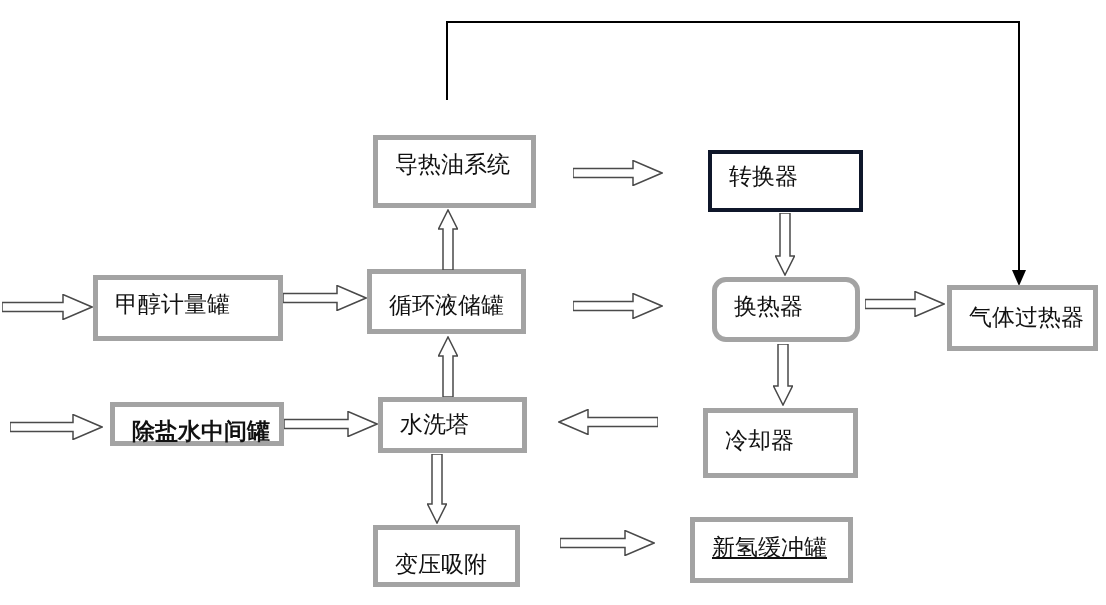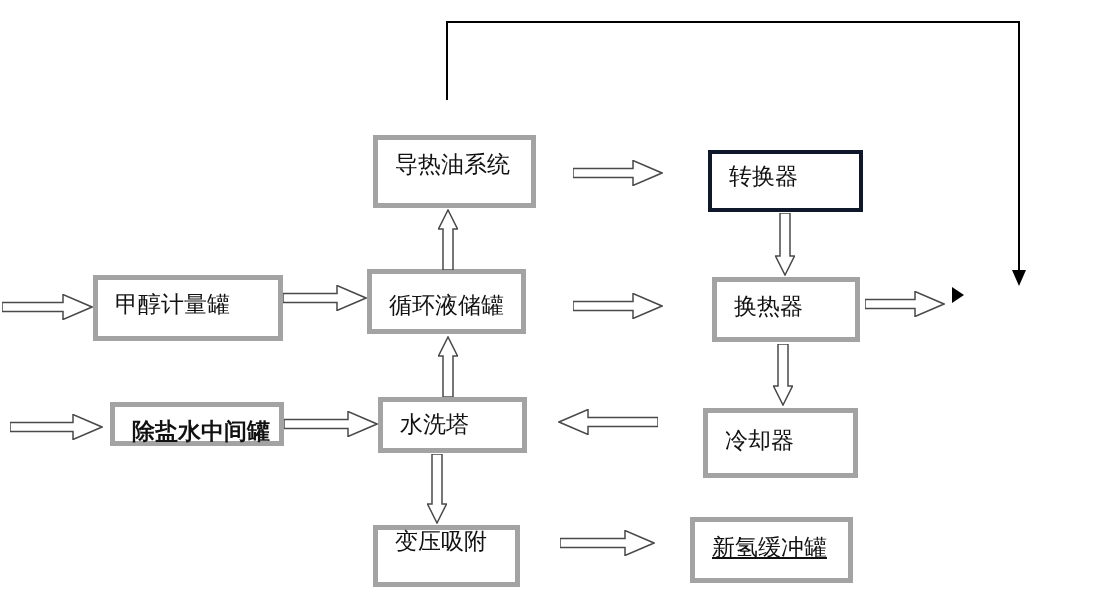--- a/index.html
+++ b/index.html
@@ -23,26 +23,26 @@
   }
   .box.thick{border:4px solid #0f172a;}
   .arr{position:absolute;display:block;}
   .arr polygon{fill:#ffffff;stroke:#4a4a4a;stroke-width:1.5;}
   #overlay{position:absolute;left:0;top:0;}
   
   #b-heat-oil      {left:373px;top:135px;width:163px;height:73px;}
   #b-converter     {left:708px;top:150px;width:155px;height:62px;padding-top:11px;}
   #b-methanol      {left:93px; top:275px;width:190px;height:66px;}
   #b-circulating   {left:367px;top:269px;width:159px;height:65px;padding-top:20px;}
-  #b-heatex        {left:712px;top:277px;width:148px;height:65px;}
+  #b-heatex        {left:712px;top:277px;width:148px;height:65px;border-radius:14px;}
   #b-superheater   {left:947px;top:285px;width:151px;height:66px;padding-top:16px;}
   #b-demin         {left:110px;top:402px;width:174px;height:44px;font-weight:bold;}
   #b-washtower     {left:378px;top:397px;width:149px;height:56px;padding-top:11px;}
   #b-cooler        {left:703px;top:408px;width:155px;height:70px;padding-top:16px;}
-  #b-psa           {left:373px;top:525px;width:147px;height:62px;padding-top:0;}
+  #b-psa           {left:373px;top:525px;width:147px;height:62px;padding-top:23px;}
   #b-buffer        {left:690px;top:517px;width:163px;height:66px;padding-top:14px;text-decoration:underline;}
 </style>
 </head>
 <body>
 
 <div id="canvas">
 
   <svg id="overlay" width="1106" height="605">
     <polyline points="447,100 447,22 1019,22 1019,272" fill="none" stroke="#000000" stroke-width="2"></polyline>
     <polygon points="1012,270 1026,270 1019,286" fill="#000000"></polygon>
@@ -56,20 +56,23 @@
     <span>转换器</span>
   </div>
   <div class="box" id="b-methanol">
     <span>甲醇计量罐</span>
   </div>
   <div class="box" id="b-circulating">
     <span>循环液储罐</span>
   </div>
   <div class="box" id="b-heatex">
     <span>换热器</span>
+  </div>
+  <div class="box" id="b-superheater">
+    <span>气体过热器</span>
   </div>
   <div class="box" id="b-demin">
     <span>除盐水中间罐</span>
   </div>
   <div class="box" id="b-washtower">
     <span>水洗塔</span>
   </div>
   <div class="box" id="b-cooler">
     <span>冷却器</span>
   </div>

